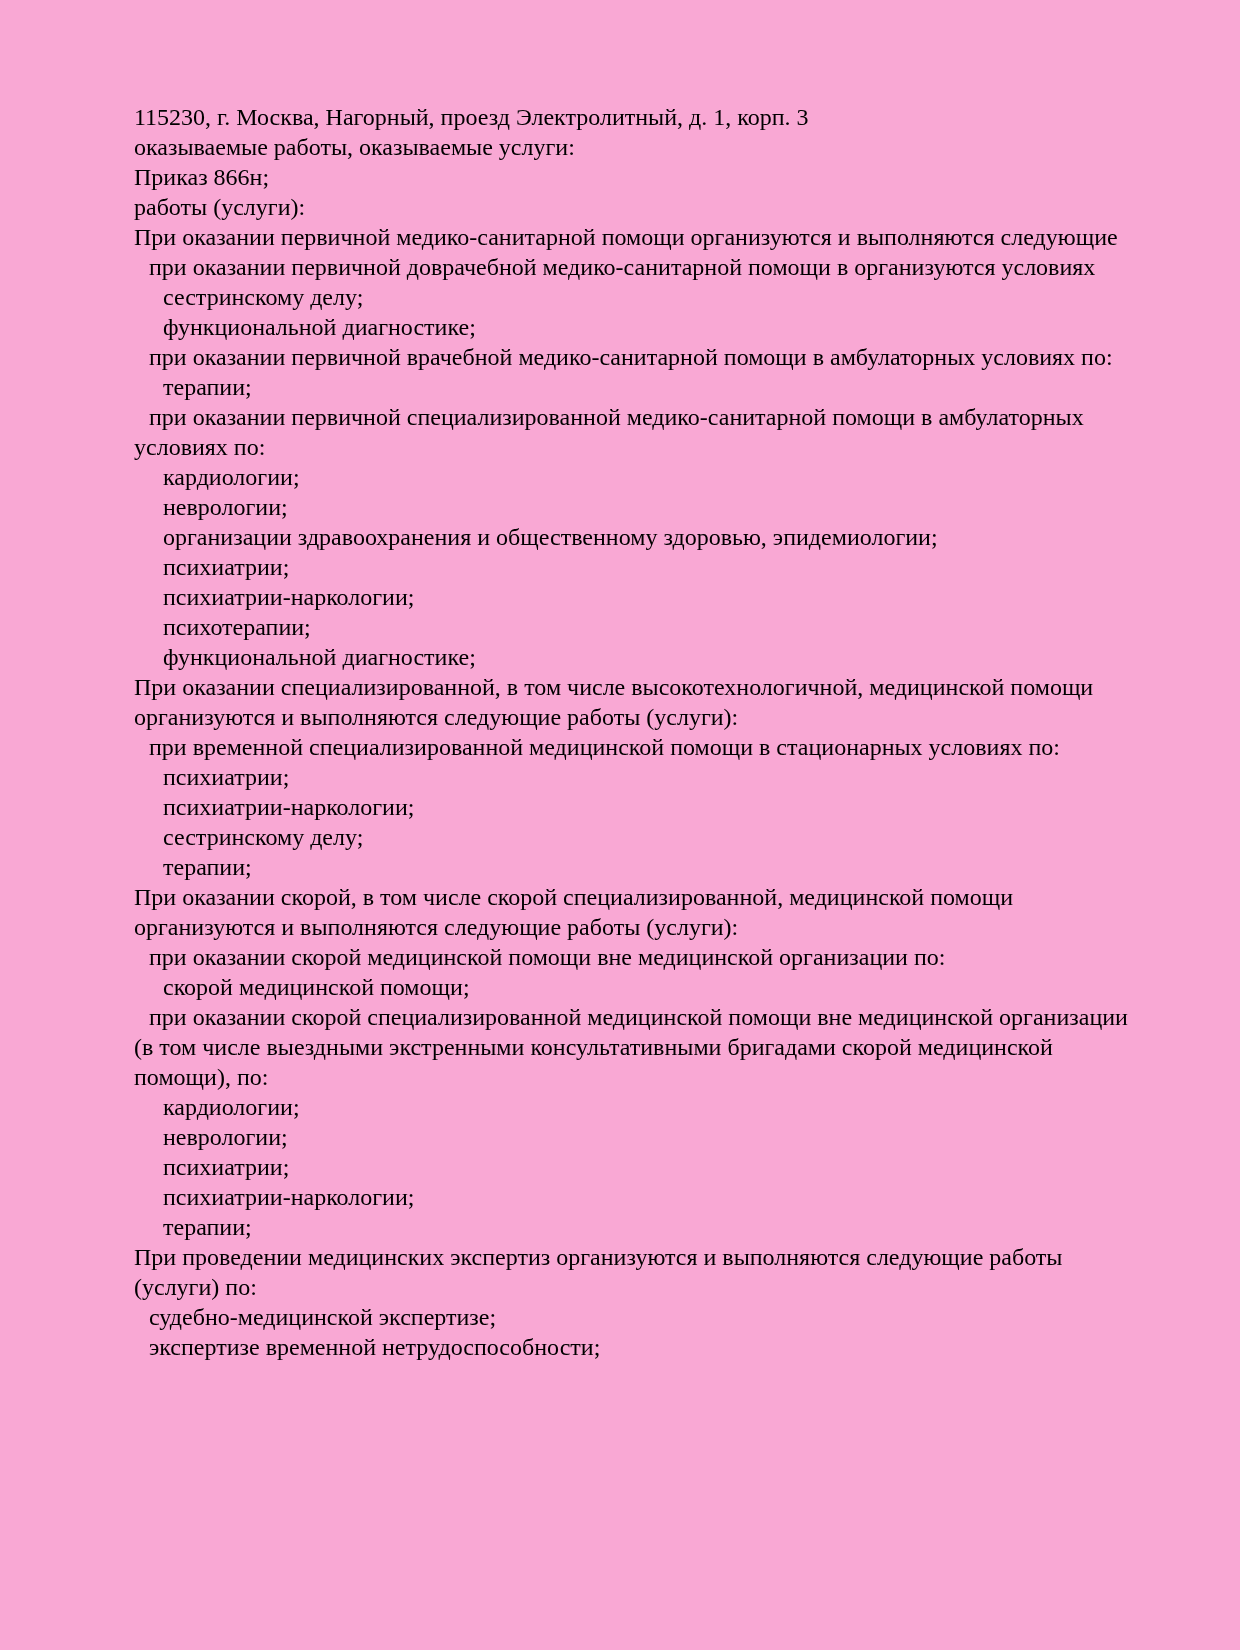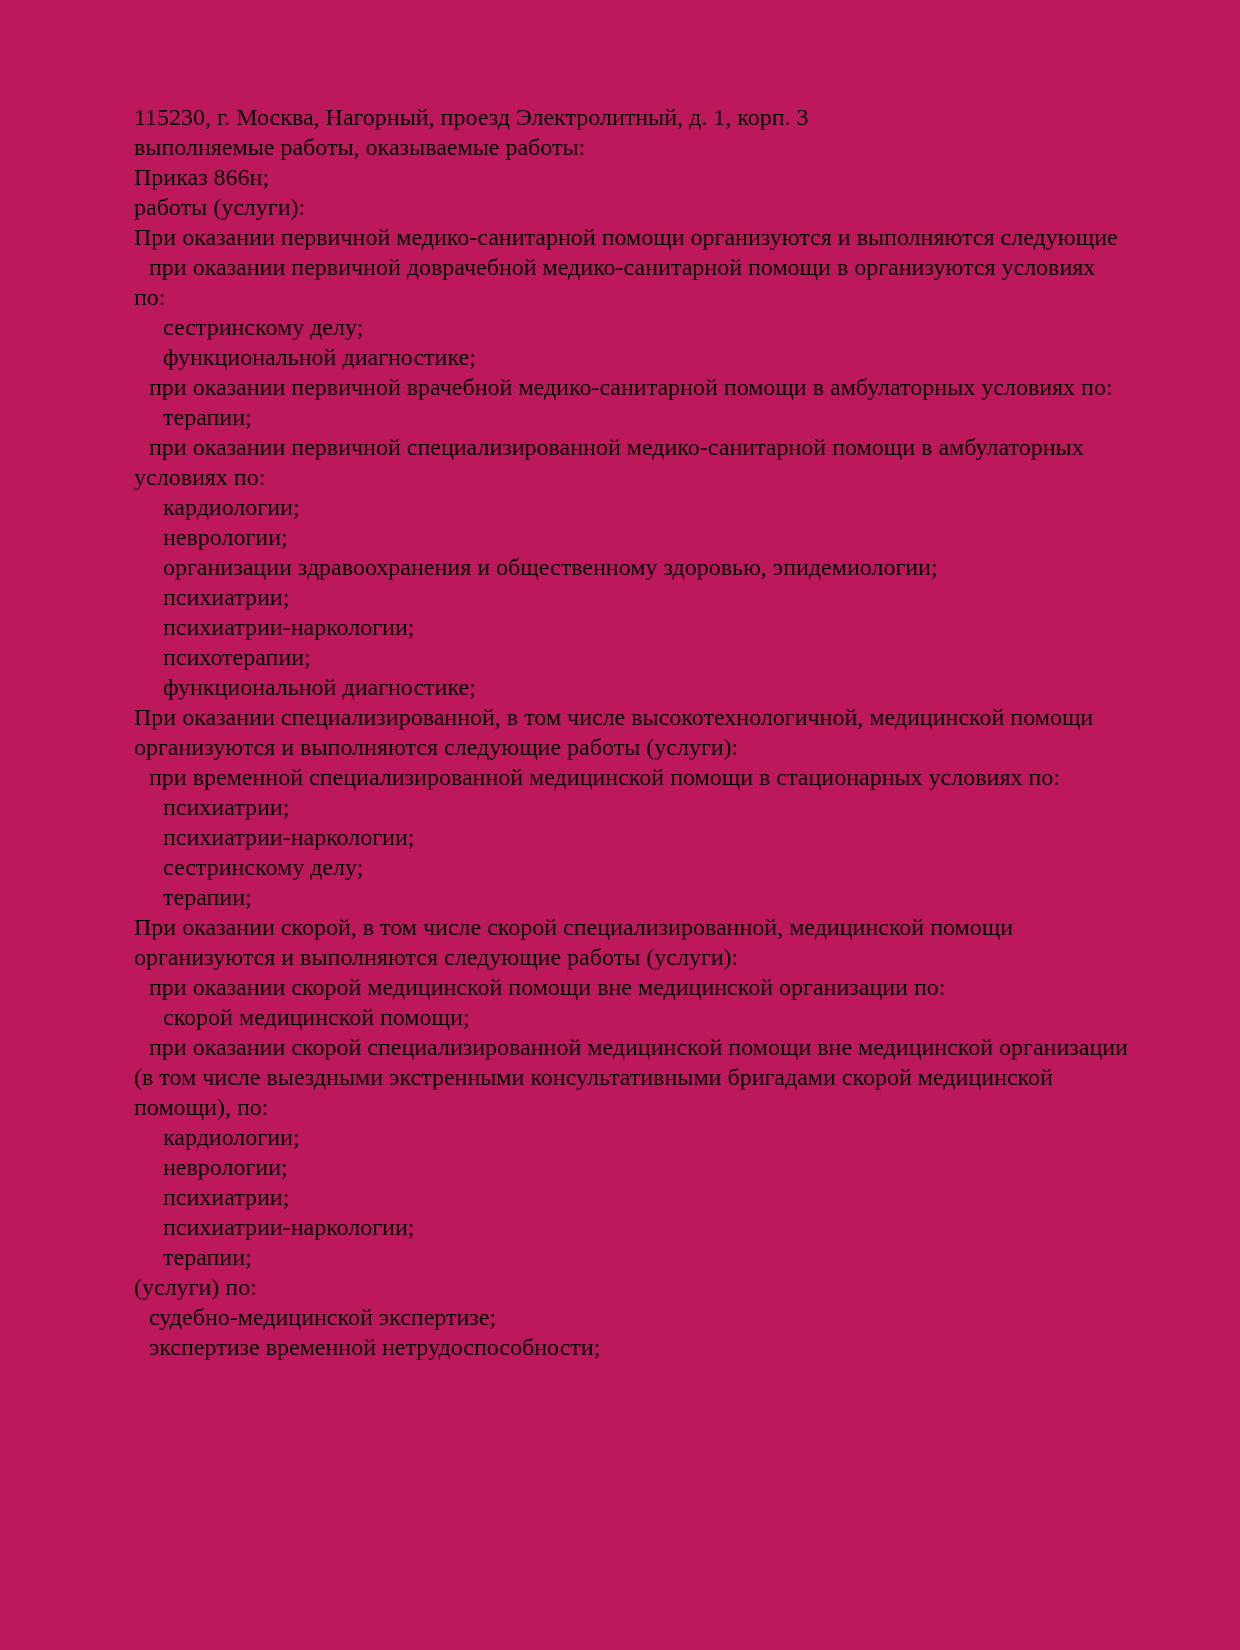--- a/index.html
+++ b/index.html
@@ -9,21 +9,21 @@
   body {
     width: 1240px;
     height: 1650px;
     background: #ffffff;
     overflow: hidden;
   }
   .page {
     position: relative;
     width: 1240px;
     height: 1650px;
-    background: #be185d;
+    background: #f9a8d4;
   }
   .doc {
     position: absolute;
     left: 134px;
     top: 102px;
     width: 1070px;
     font-family: "Liberation Serif", "DejaVu Serif", serif;
     font-size: 24px;
     line-height: 30px;
     color: #000000;
@@ -35,26 +35,25 @@
   .ind0 { padding-left: 0; }
   .ind1 { padding-left: 15px; }
   .ind2 { padding-left: 29px; }
 </style>
 </head>
 <body style="background: rgb(255, 255, 255);">
 
 <div class="page">
   <div class="doc" id="doc-body" style="color: rgb(0, 0, 0);">
       <div class="line ind0">115230, г. Москва, Нагорный, проезд Электролитный, д. 1, корп. 3</div>
-      <div class="line ind0">выполняемые работы, оказываемые работы:</div>
+      <div class="line ind0">оказываемые работы, оказываемые услуги:</div>
       <div class="line ind0">Приказ 866н;</div>
       <div class="line ind0">работы (услуги):</div>
       <div class="line ind0">При оказании первичной медико-санитарной помощи организуются и выполняются следующие</div>
       <div class="line ind1">при оказании первичной доврачебной медико-санитарной помощи в организуются условиях</div>
-      <div class="line ind0">по:</div>
       <div class="line ind2">сестринскому делу;</div>
       <div class="line ind2">функциональной диагностике;</div>
       <div class="line ind1">при оказании первичной врачебной медико-санитарной помощи в амбулаторных условиях по:</div>
       <div class="line ind2">терапии;</div>
       <div class="line ind1">при оказании первичной специализированной медико-санитарной помощи в амбулаторных</div>
       <div class="line ind0">условиях по:</div>
       <div class="line ind2">кардиологии;</div>
       <div class="line ind2">неврологии;</div>
       <div class="line ind2">организации здравоохранения и общественному здоровью, эпидемиологии;</div>
       <div class="line ind2">психиатрии;</div>
@@ -73,17 +72,18 @@
       <div class="line ind1">при оказании скорой медицинской помощи вне медицинской организации по:</div>
       <div class="line ind2">скорой медицинской помощи;</div>
       <div class="line ind1">при оказании скорой специализированной медицинской помощи вне медицинской организации</div>
       <div class="line ind0">(в том числе выездными экстренными консультативными бригадами скорой медицинской</div>
       <div class="line ind0">помощи), по:</div>
       <div class="line ind2">кардиологии;</div>
       <div class="line ind2">неврологии;</div>
       <div class="line ind2">психиатрии;</div>
       <div class="line ind2">психиатрии-наркологии;</div>
       <div class="line ind2">терапии;</div>
+      <div class="line ind0">При проведении медицинских экспертиз организуются и выполняются следующие работы</div>
       <div class="line ind0">(услуги) по:</div>
       <div class="line ind1">судебно-медицинской экспертизе;</div>
       <div class="line ind1">экспертизе временной нетрудоспособности;</div>
     </div>
 </div>
 
 </body></html>

